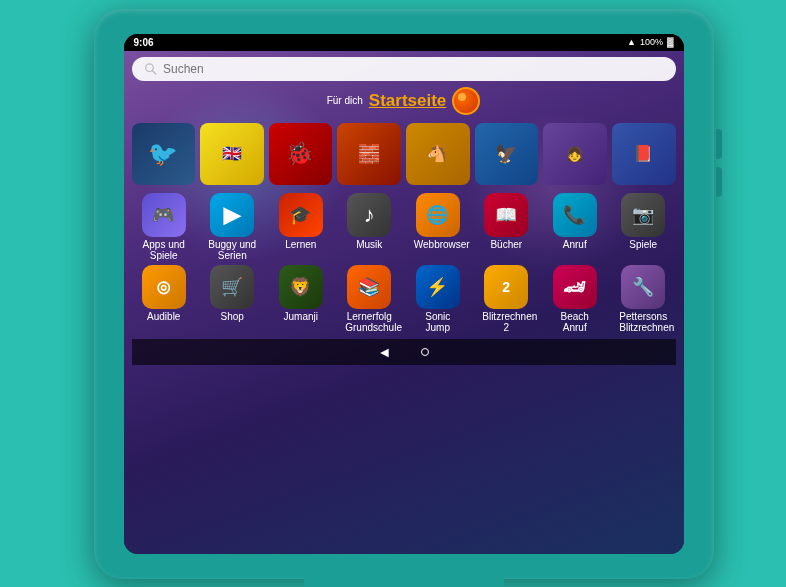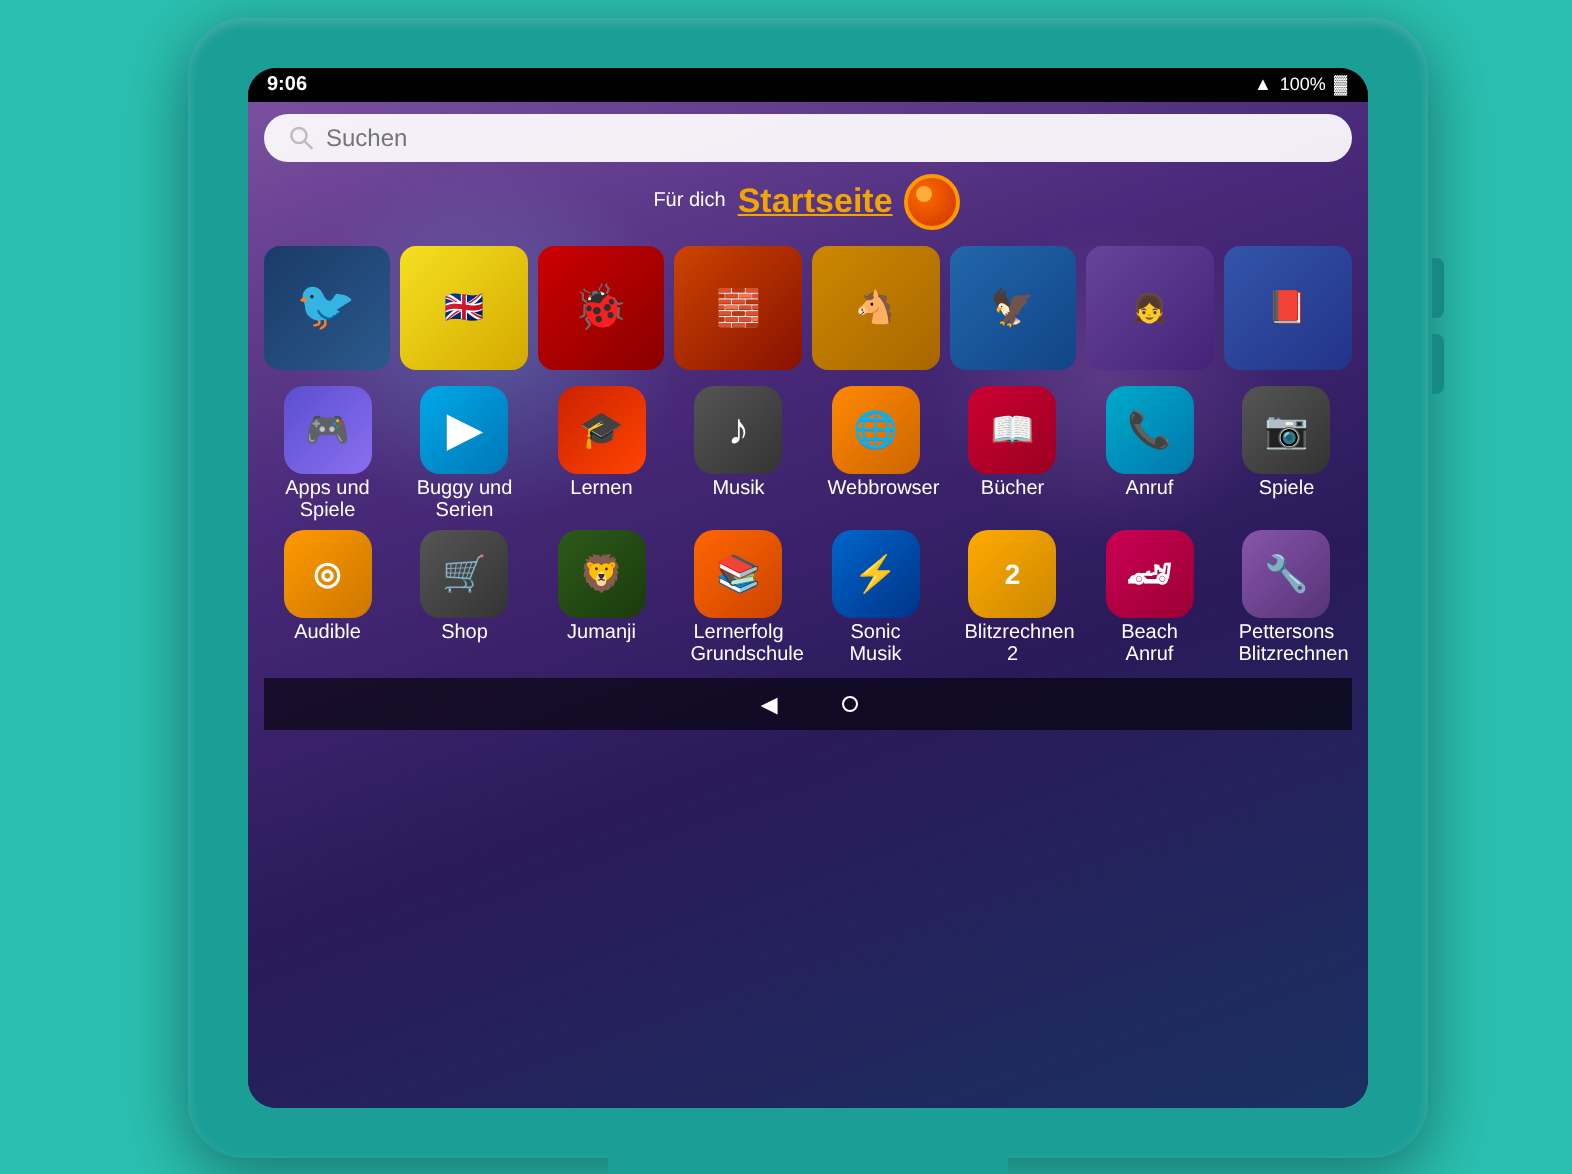--- a/index.html
+++ b/index.html
@@ -420,21 +420,21 @@
         <div class="app-icon">
           <div class="app-icon-img app-jumanji">🦁</div>
           <span class="app-icon-label">Jumanji</span>
         </div>
         <div class="app-icon">
           <div class="app-icon-img app-lernerfolg">📚</div>
           <span class="app-icon-label">Lernerfolg Grundschule</span>
         </div>
         <div class="app-icon">
           <div class="app-icon-img app-sonic">⚡</div>
-          <span class="app-icon-label">Sonic Musik</span>
+          <span class="app-icon-label">Sonic Jump</span>
         </div>
         <div class="app-icon">
           <div class="app-icon-img app-blitz" style="font-size:14px; font-weight:bold;">2</div>
           <span class="app-icon-label">Blitzrechnen 2</span>
         </div>
         <div class="app-icon">
           <div class="app-icon-img app-beach">🏎</div>
           <span class="app-icon-label">Beach Anruf</span>
         </div>
         <div class="app-icon">

